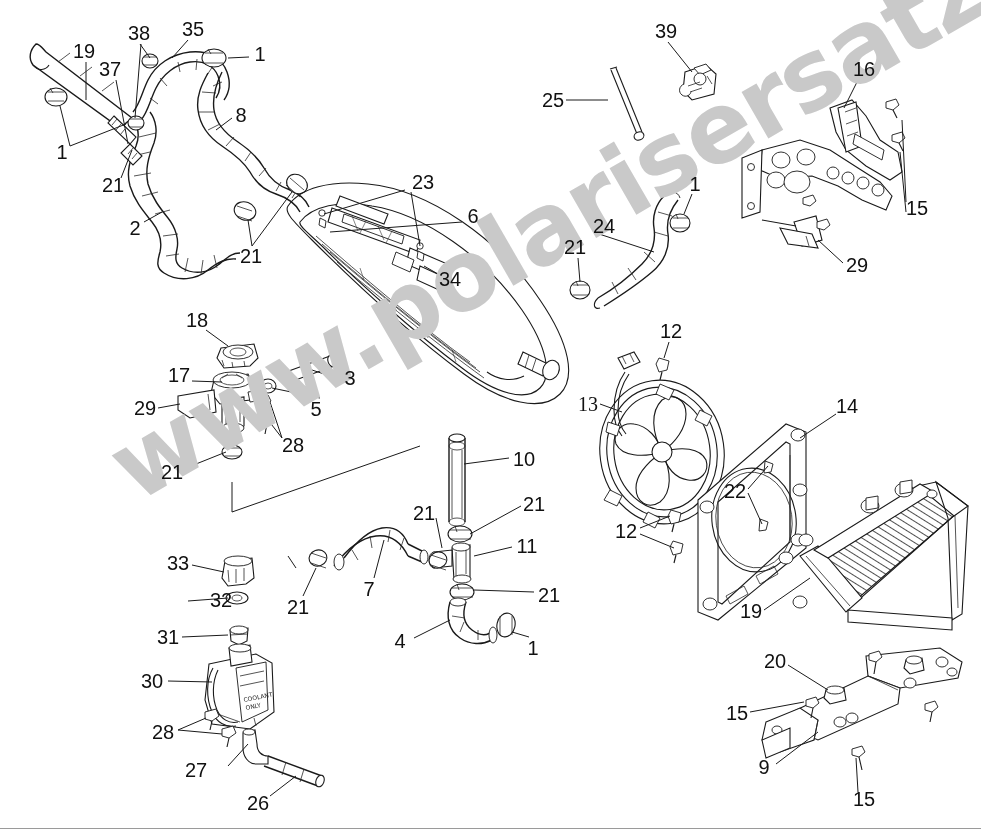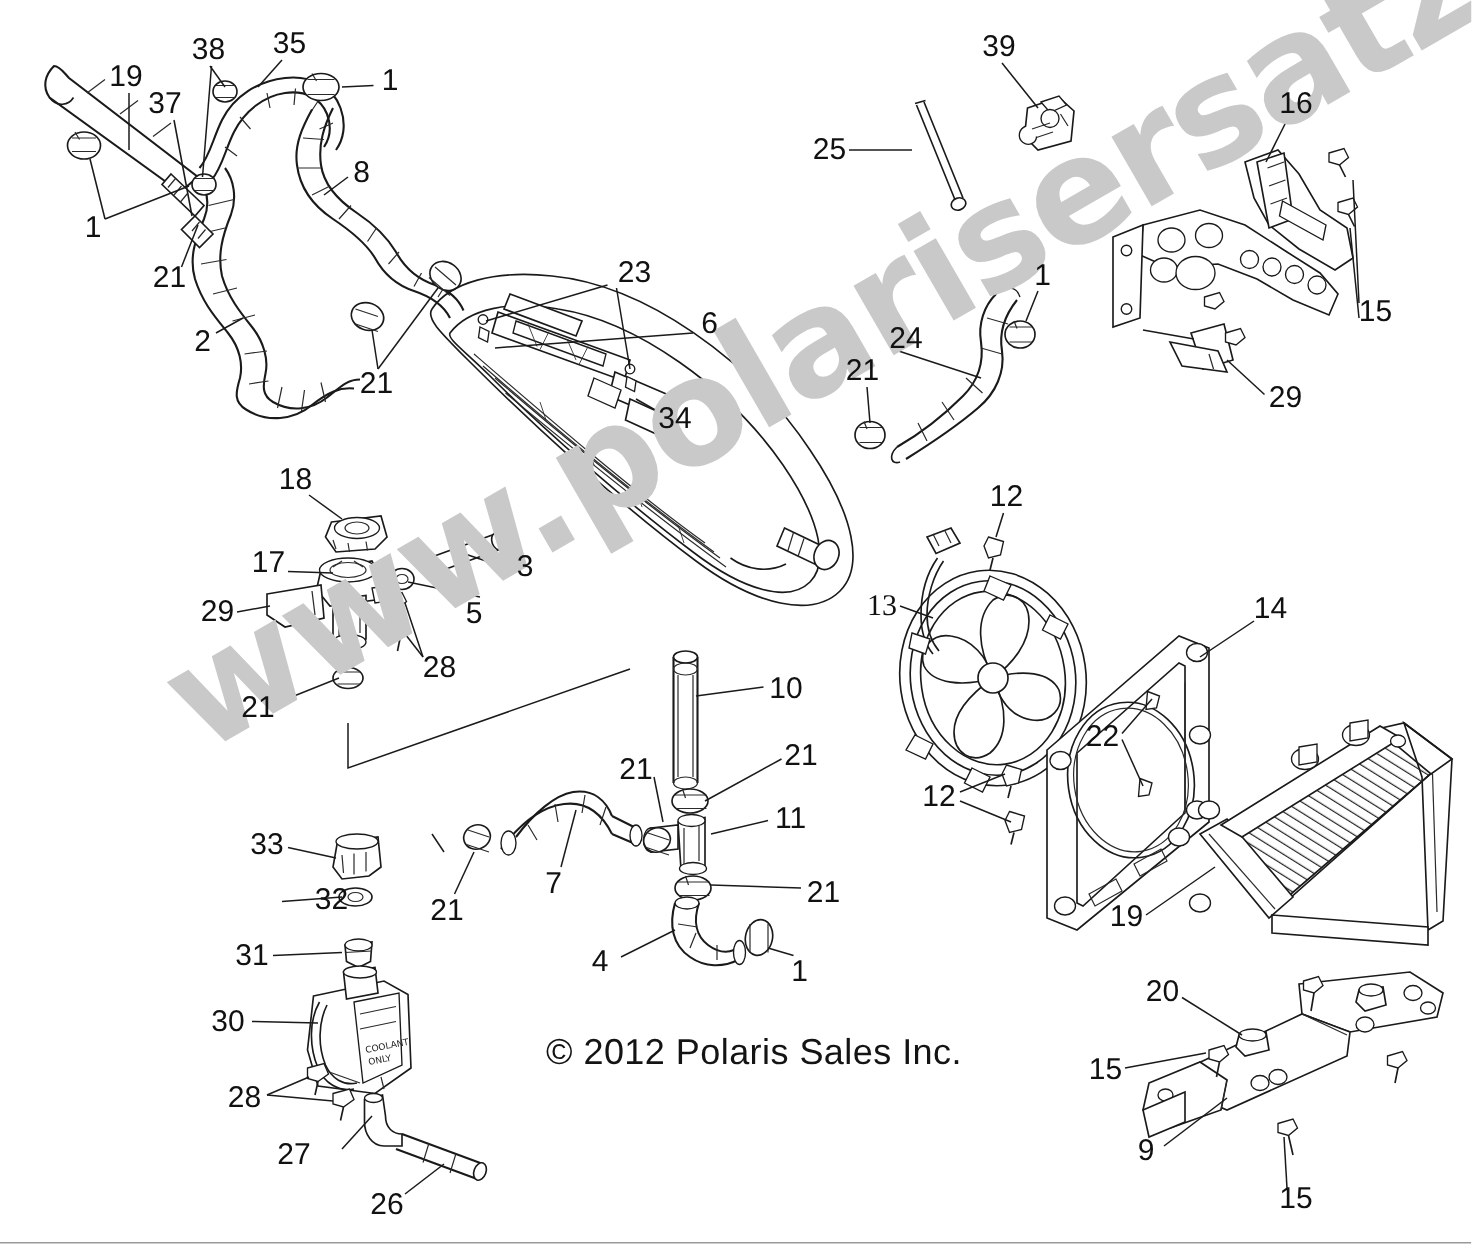--- a/index.html
+++ b/index.html
@@ -695,17 +695,16 @@
       <div class="callout" style="left: 533px; top: 648px;">1</div>
       <div class="callout" style="left: 178px; top: 563px;">33</div>
       <div class="callout" style="left: 173px; top: 600px; margin-left: 48px;">32</div>
       <div class="callout" style="left: 168px; top: 637px;">31</div>
       <div class="callout" style="left: 152px; top: 681px;">30</div>
       <div class="callout" style="left: 163px; top: 732px;">28</div>
       <div class="callout" style="left: 196px; top: 770px;">27</div>
       <div class="callout" style="left: 258px; top: 803px;">26</div>
     </div>
 
-  <div id="copyright">© 2012 Polaris Sales Inc.</div>
 
   <div id="bottom-rule"></div>
 
 </div>
 
 </body></html>

